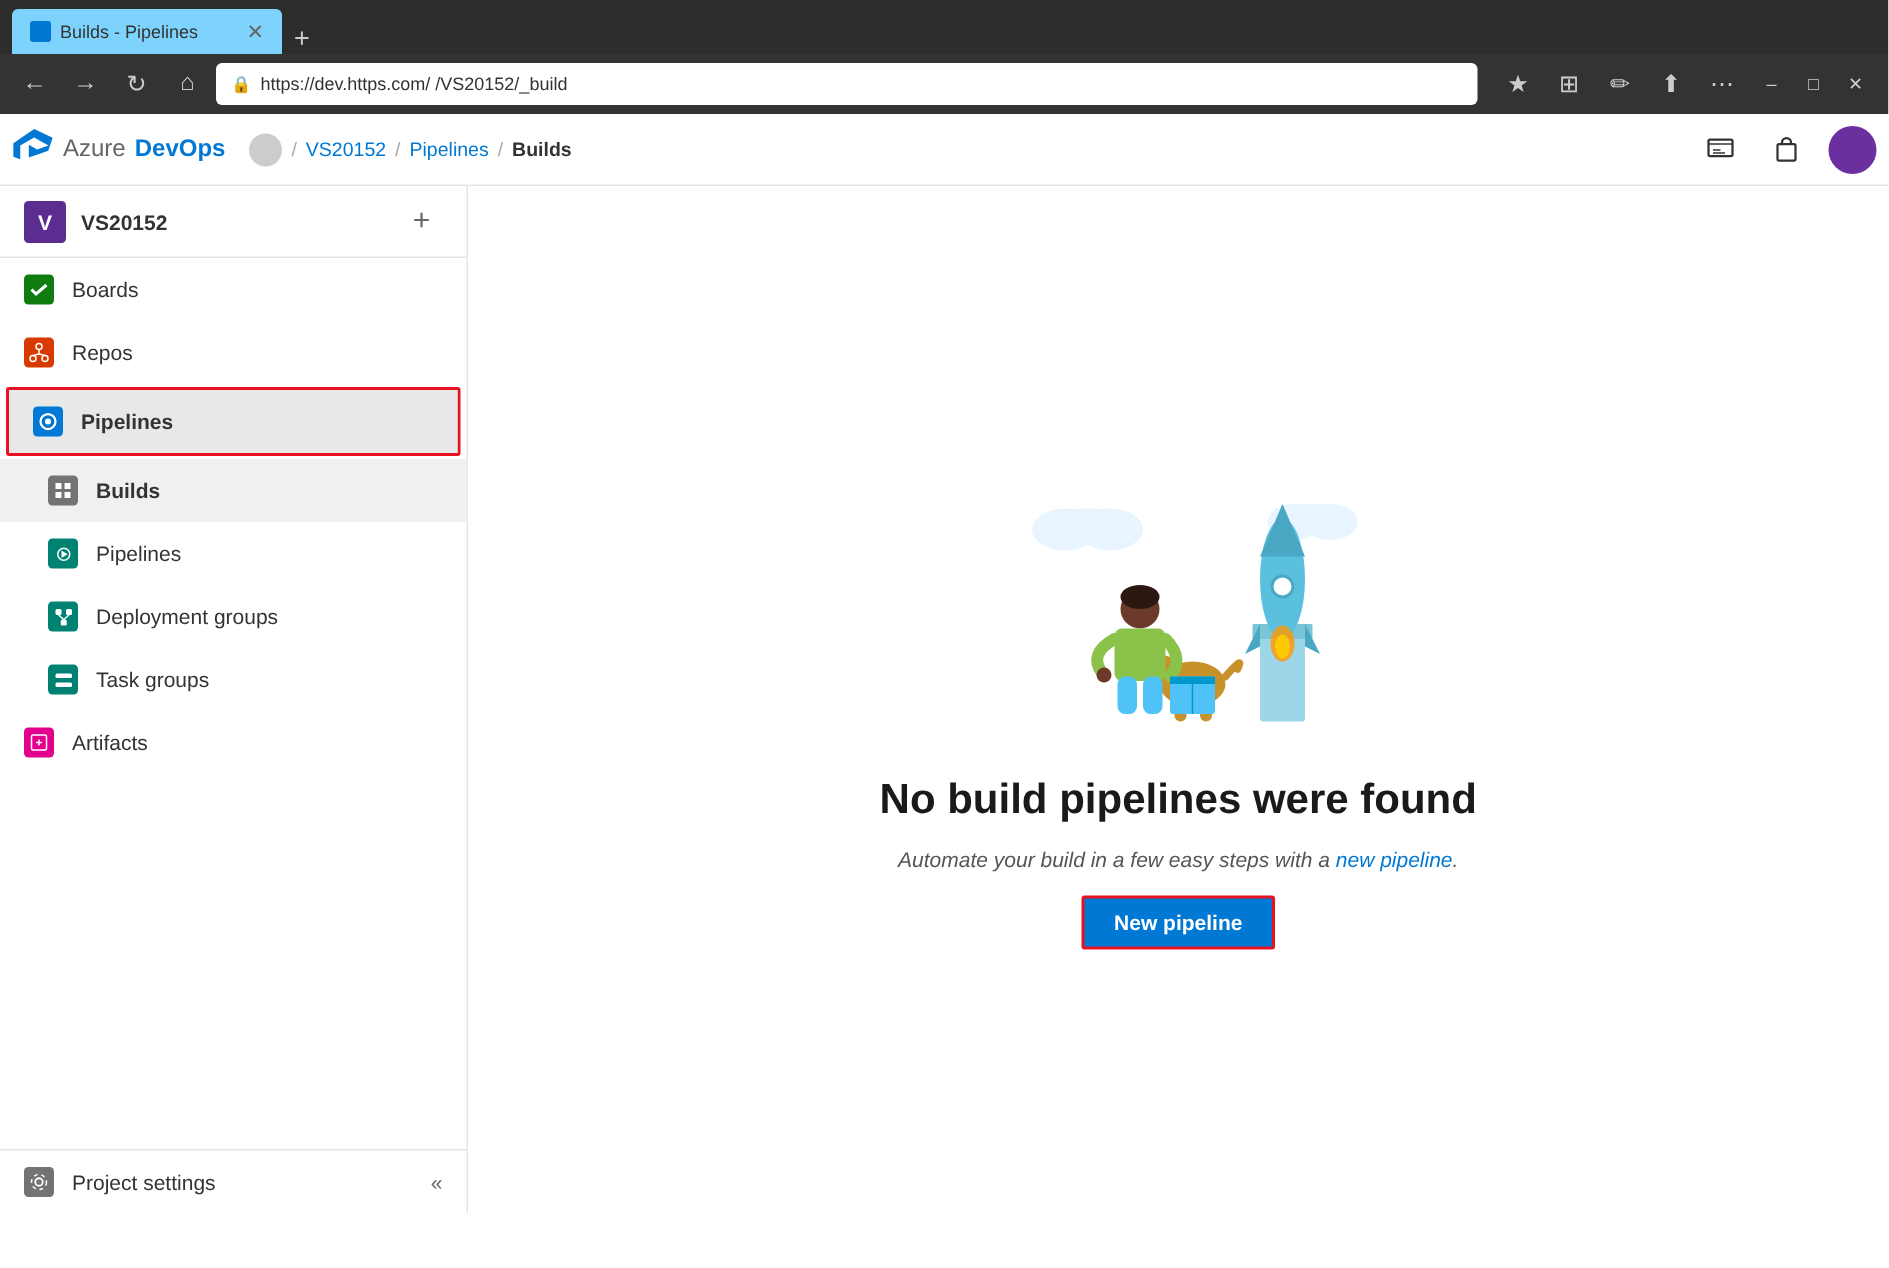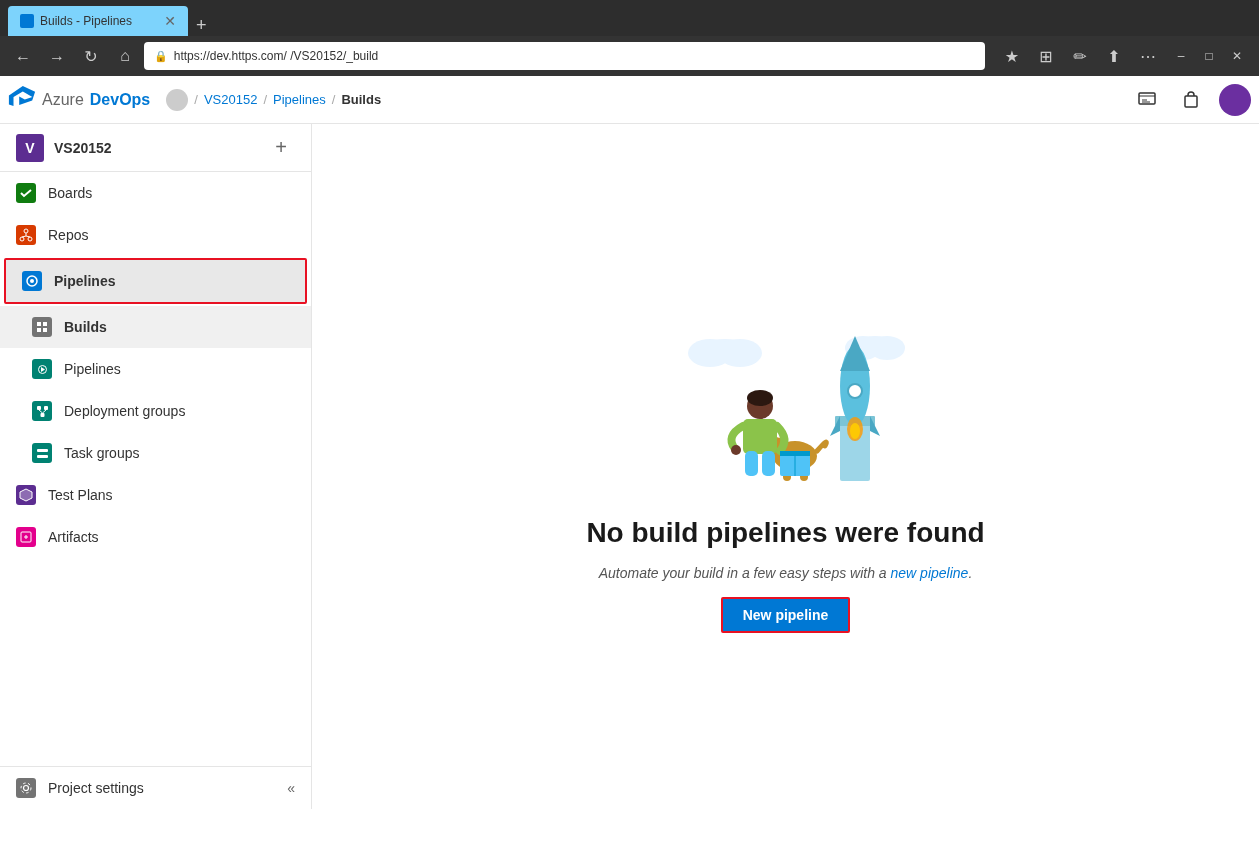--- a/index.html
+++ b/index.html
@@ -448,28 +448,20 @@
       <div class="nav-item sub-item">
         <div class="nav-icon" style="background:#008272;">
           <svg width="13" height="13" viewBox="0 0 13 13" fill="white">
               <rect x="1" y="2" width="11" height="3" rx="1"></rect>
               <rect x="1" y="8" width="11" height="3" rx="1"></rect>
             </svg>
         </div>
         <span>Task groups</span>
       </div>
 
-      <div class="nav-item">
-        <div class="nav-icon" style="background:#5c2d91;">
-          <svg width="14" height="14" viewBox="0 0 14 14" fill="white">
-              <polygon points="7,1 13,4 13,10 7,13 1,10 1,4" stroke="white" stroke-width="1" fill="rgba(255,255,255,0.3)"></polygon>
-            </svg>
-        </div>
-        <span>Test Plans</span>
-      </div>
 
       <div class="nav-item">
         <div class="nav-icon" style="background:#e3008c;">
           <svg width="14" height="14" viewBox="0 0 14 14" fill="white">
               <rect x="2" y="2" width="10" height="10" rx="1" stroke="white" stroke-width="1" fill="none"></rect>
               <line x1="5" y1="7" x2="9" y2="7" stroke="white"></line>
               <line x1="7" y1="5" x2="7" y2="9" stroke="white"></line>
             </svg>
         </div>
         <span>Artifacts</span>

